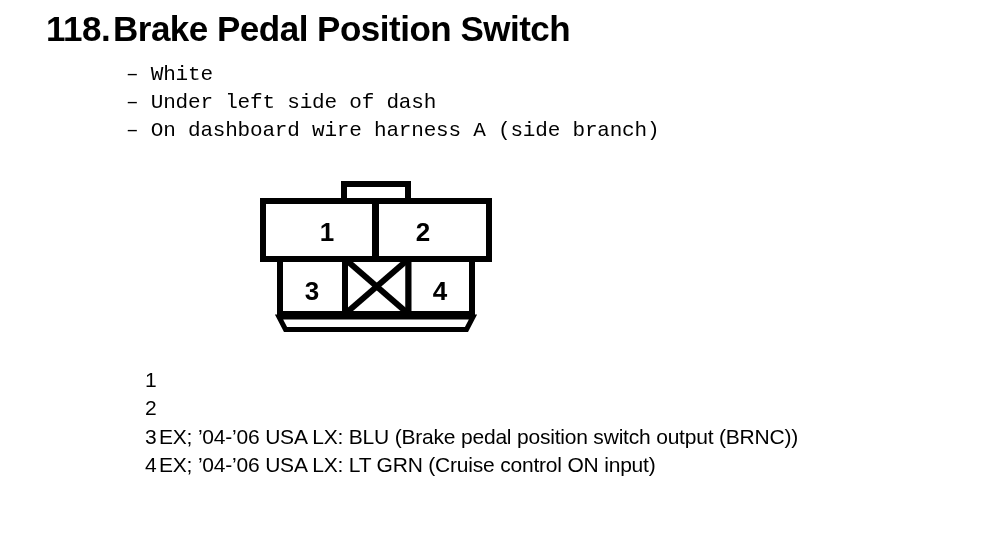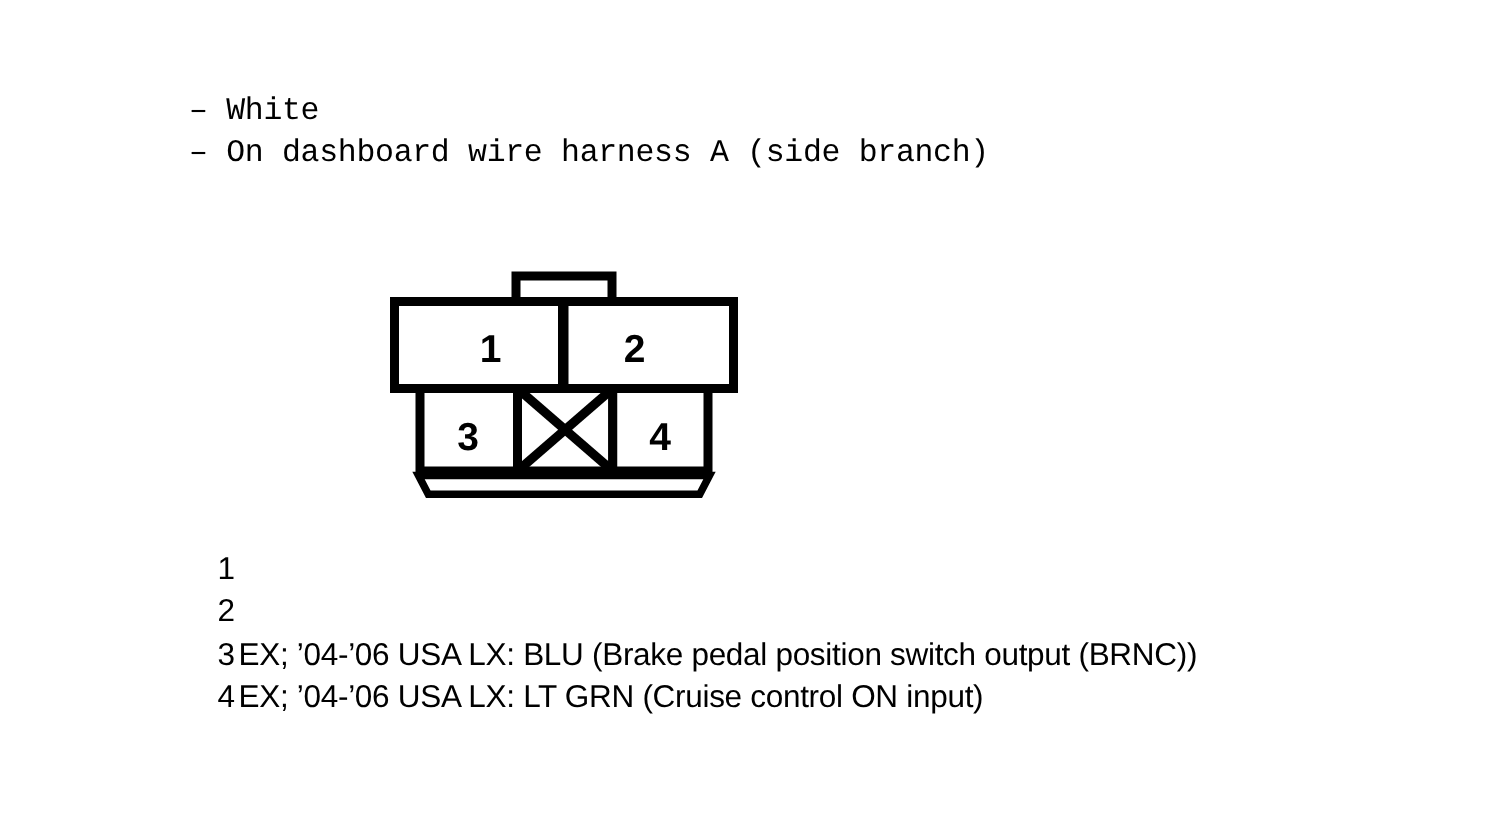--- a/index.html
+++ b/index.html
@@ -68,23 +68,28 @@
   .legend-row .pin {
     flex: 0 0 14px;
     width: 14px;
   }
 </style>
 </head>
 <body>
 
 <div class="page">
 
+  <div class="title-row">
+    <span class="num">118.</span>
+    <span class="ttl">Brake Pedal Position Switch</span>
+  </div>
 
   <div class="bullets">
     <div class="bullet">– White</div>
+    <div class="bullet">– Under left side of dash</div>
     <div class="bullet">– On dashboard wire harness A (side branch)</div>
   </div>
 
   <svg class="connector" width="250" height="175" viewBox="250 170 250 175" xmlns="http://www.w3.org/2000/svg">
 
     <rect x="344" y="184" width="64" height="17" fill="#ffffff" stroke="#000000" stroke-width="6"></rect>
 
     <rect x="263" y="201" width="226" height="58" fill="#ffffff" stroke="#000000" stroke-width="6"></rect>
     <line x1="375.5" y1="198" x2="375.5" y2="262" stroke="#000000" stroke-width="7"></line>
 

